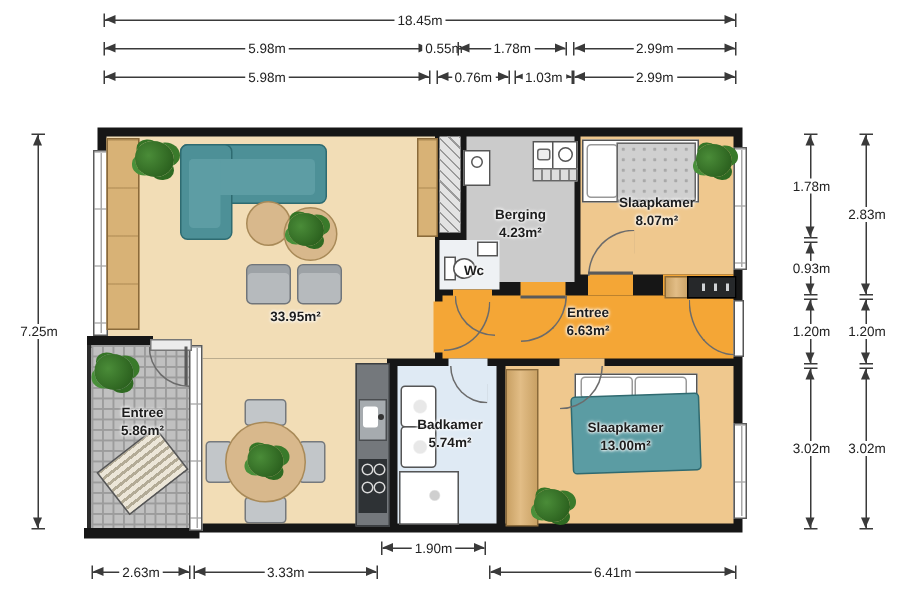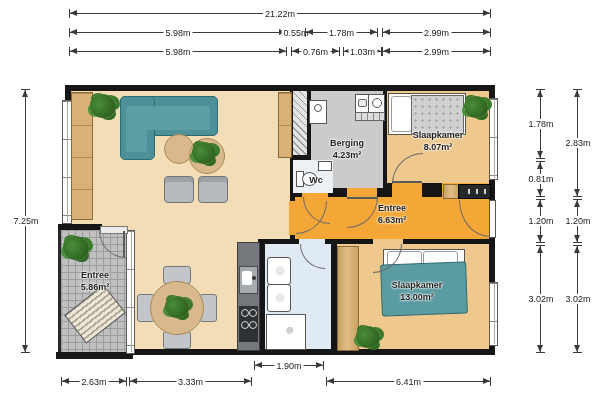--- a/index.html
+++ b/index.html
@@ -54,21 +54,21 @@
 </head>
 <body>
 
 <div id="stage">
 
   <div class="dimh" style="left:70px;top:13px;width:420px">
       <b class="t1"></b>
       <b class="t2"></b>
       <s class="a1"></s>
       <s class="a2"></s>
-      <span class="dlabel">21.22m</span>
+      <span class="dlabel">18.45m</span>
     </div>
 
   <div class="dimh" style="left:70px;top:32px;width:216px">
       <b class="t1"></b>
       <b class="t2"></b>
       <s class="a1"></s>
       <s class="a2"></s>
       <span class="dlabel">5.98m</span>
     </div>
   <div class="dimh" style="left:286px;top:32px;width:20px">
@@ -162,21 +162,21 @@
       <b class="t2"></b>
       <s class="a1"></s>
       <s class="a2"></s>
       <span class="dlabel">1.78m</span>
     </div>
   <div class="dimv" style="left:540px;top:162px;height:34px">
       <b class="t1"></b>
       <b class="t2"></b>
       <s class="a1"></s>
       <s class="a2"></s>
-      <span class="dlabel">0.81m</span>
+      <span class="dlabel">0.93m</span>
     </div>
   <div class="dimv" style="left:540px;top:200px;height:42px">
       <b class="t1"></b>
       <b class="t2"></b>
       <s class="a1"></s>
       <s class="a2"></s>
       <span class="dlabel">1.20m</span>
     </div>
   <div class="dimv" style="left:540px;top:246px;height:106px">
       <b class="t1"></b>
@@ -313,36 +313,41 @@
   <div class="abs" style="left:56px;top:352px;width:77px;height:7px;background:#161616"></div>
   <div class="abs tiles" style="left:61px;top:230px;width:65px;height:122px"></div>
   <div class="winv" style="left:126px;top:230px;width:7px;height:122px"></div>
   <div class="abs" style="left:100px;top:226px;width:26px;height:6px;background:#ececec;border:1px solid #777"></div>
   <div class="arc bl" style="left:99px;top:231px;width:26px;height:26px"></div>
   <div class="leaf" style="left:123px;top:231px;width:2px;height:26px"></div>
   <div class="plant" style="left:63px;top:236px;width:26px;height:24px"></div>
   <div class="abs" style="left:70px;top:296px;width:48px;height:34px;transform:rotate(-38deg);background:repeating-linear-gradient(0deg,#ece6d8 0 3px,#b3ab96 3px 5px);border:1px solid #555"></div>
 
   <div class="rlabel" style="left:197px;top:212px">
+    <span>33.95m²</span>
   </div>
   <div class="rlabel" style="left:347px;top:150px">
     <span>Berging</span>
     <span>4.23m²</span>
   </div>
   <div class="rlabel" style="left:316px;top:181px">
     <span>Wc</span>
   </div>
   <div class="rlabel" style="left:438px;top:142px">
     <span>Slaapkamer</span>
     <span>8.07m²</span>
   </div>
   <div class="rlabel" style="left:392px;top:215px">
     <span>Entree</span>
     <span>6.63m²</span>
   </div>
+  <div class="rlabel" style="left:300px;top:290px">
+    <span>Badkamer</span>
+    <span>5.74m²</span>
+  </div>
   <div class="rlabel" style="left:417px;top:292px">
     <span>Slaapkamer</span>
     <span>13.00m²</span>
   </div>
   <div class="rlabel" style="left:95px;top:282px">
     <span>Entree</span>
     <span>5.86m²</span>
   </div>
 
 </div>

